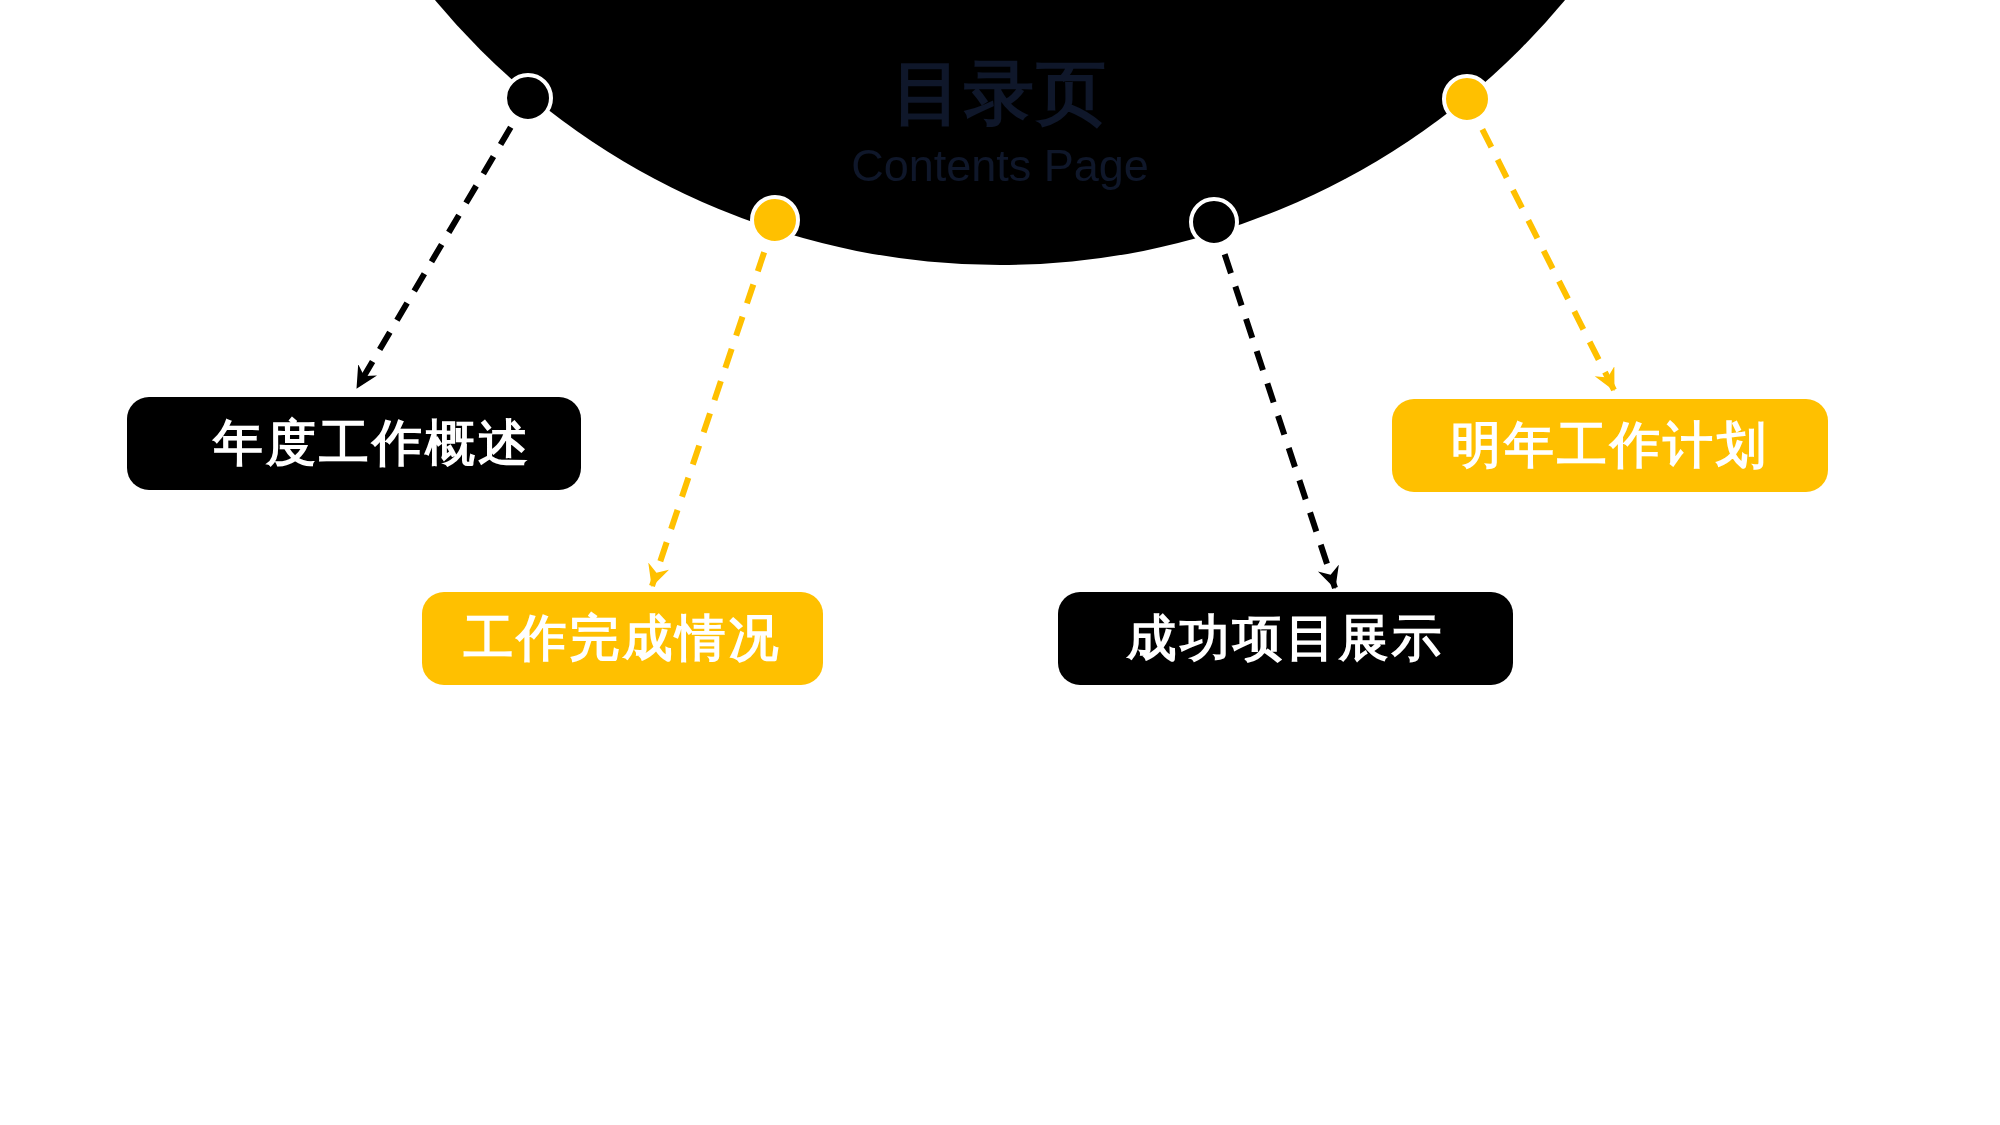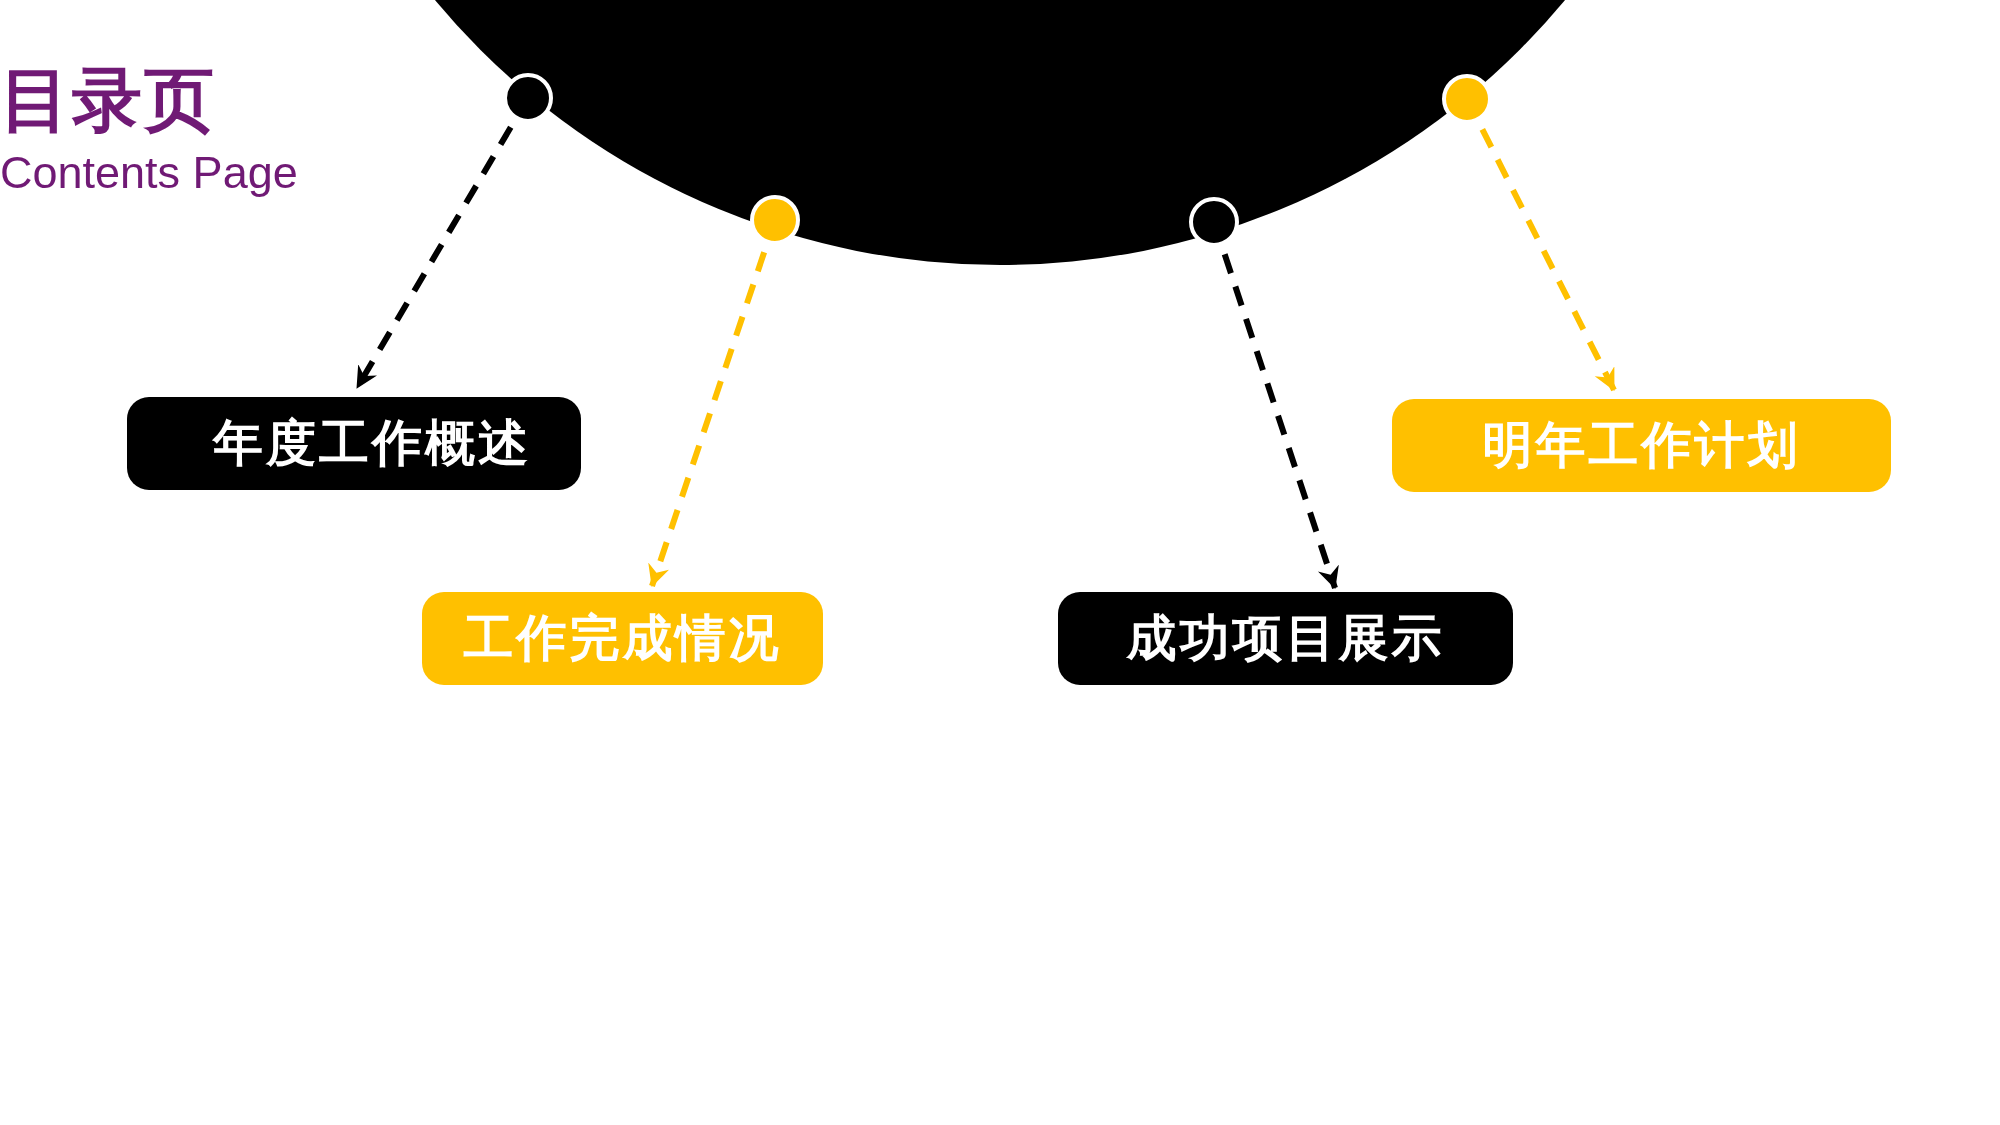--- a/index.html
+++ b/index.html
@@ -33,24 +33,24 @@
   }
   .dash-black  { stroke: var(--color-black, #000000); }
   .dash-yellow { stroke: var(--color-yellow, #FFC000); }
   .rim-dot {
     stroke: #ffffff;
     stroke-width: 4;
   }
   .title-block {
     position: absolute;
     left: 0;
-    top: 62px;
+    top: 55px;
     width: 100%;
-    text-align: left;
-    color: #701a75;
+    text-align: center;
+    color: #0f172a;
     pointer-events: none;
   }
   .title-main {
     font-size: 70px;
     font-weight: bold;
     line-height: 1.1;
     letter-spacing: 2px;
   }
   .title-sub {
     font-size: 45px;
@@ -70,21 +70,21 @@
     justify-content: center;
     letter-spacing: 3px;
     cursor: pointer;
     box-sizing: border-box;
   }
   .toc-box.black  { background: var(--color-black, #000000); }
   .toc-box.yellow { background: var(--color-yellow, #FFC000); }
   #box-1 { left: 127px;  top: 397px; width: 454px; padding-left: 36px; }
   #box-2 { left: 422px;  top: 592px; width: 401px; }
   #box-3 { left: 1058px; top: 592px; width: 455px; }
-  #box-4 { left: 1392px; top: 399px; width: 499px; }
+  #box-4 { left: 1392px; top: 399px; width: 436px; }
 </style>
 </head>
 <body>
 
 <div class="slide">
 
   <svg class="shapes-layer" viewBox="0 0 2000 1125" xmlns="http://www.w3.org/2000/svg">
     <defs>
       <marker id="arrow-black" markerUnits="userSpaceOnUse" markerWidth="26" markerHeight="26" refX="21" refY="11" orient="auto">
         <path d="M0,0 L22,11 L0,22 L7,11 Z" class="fill-black"></path>

